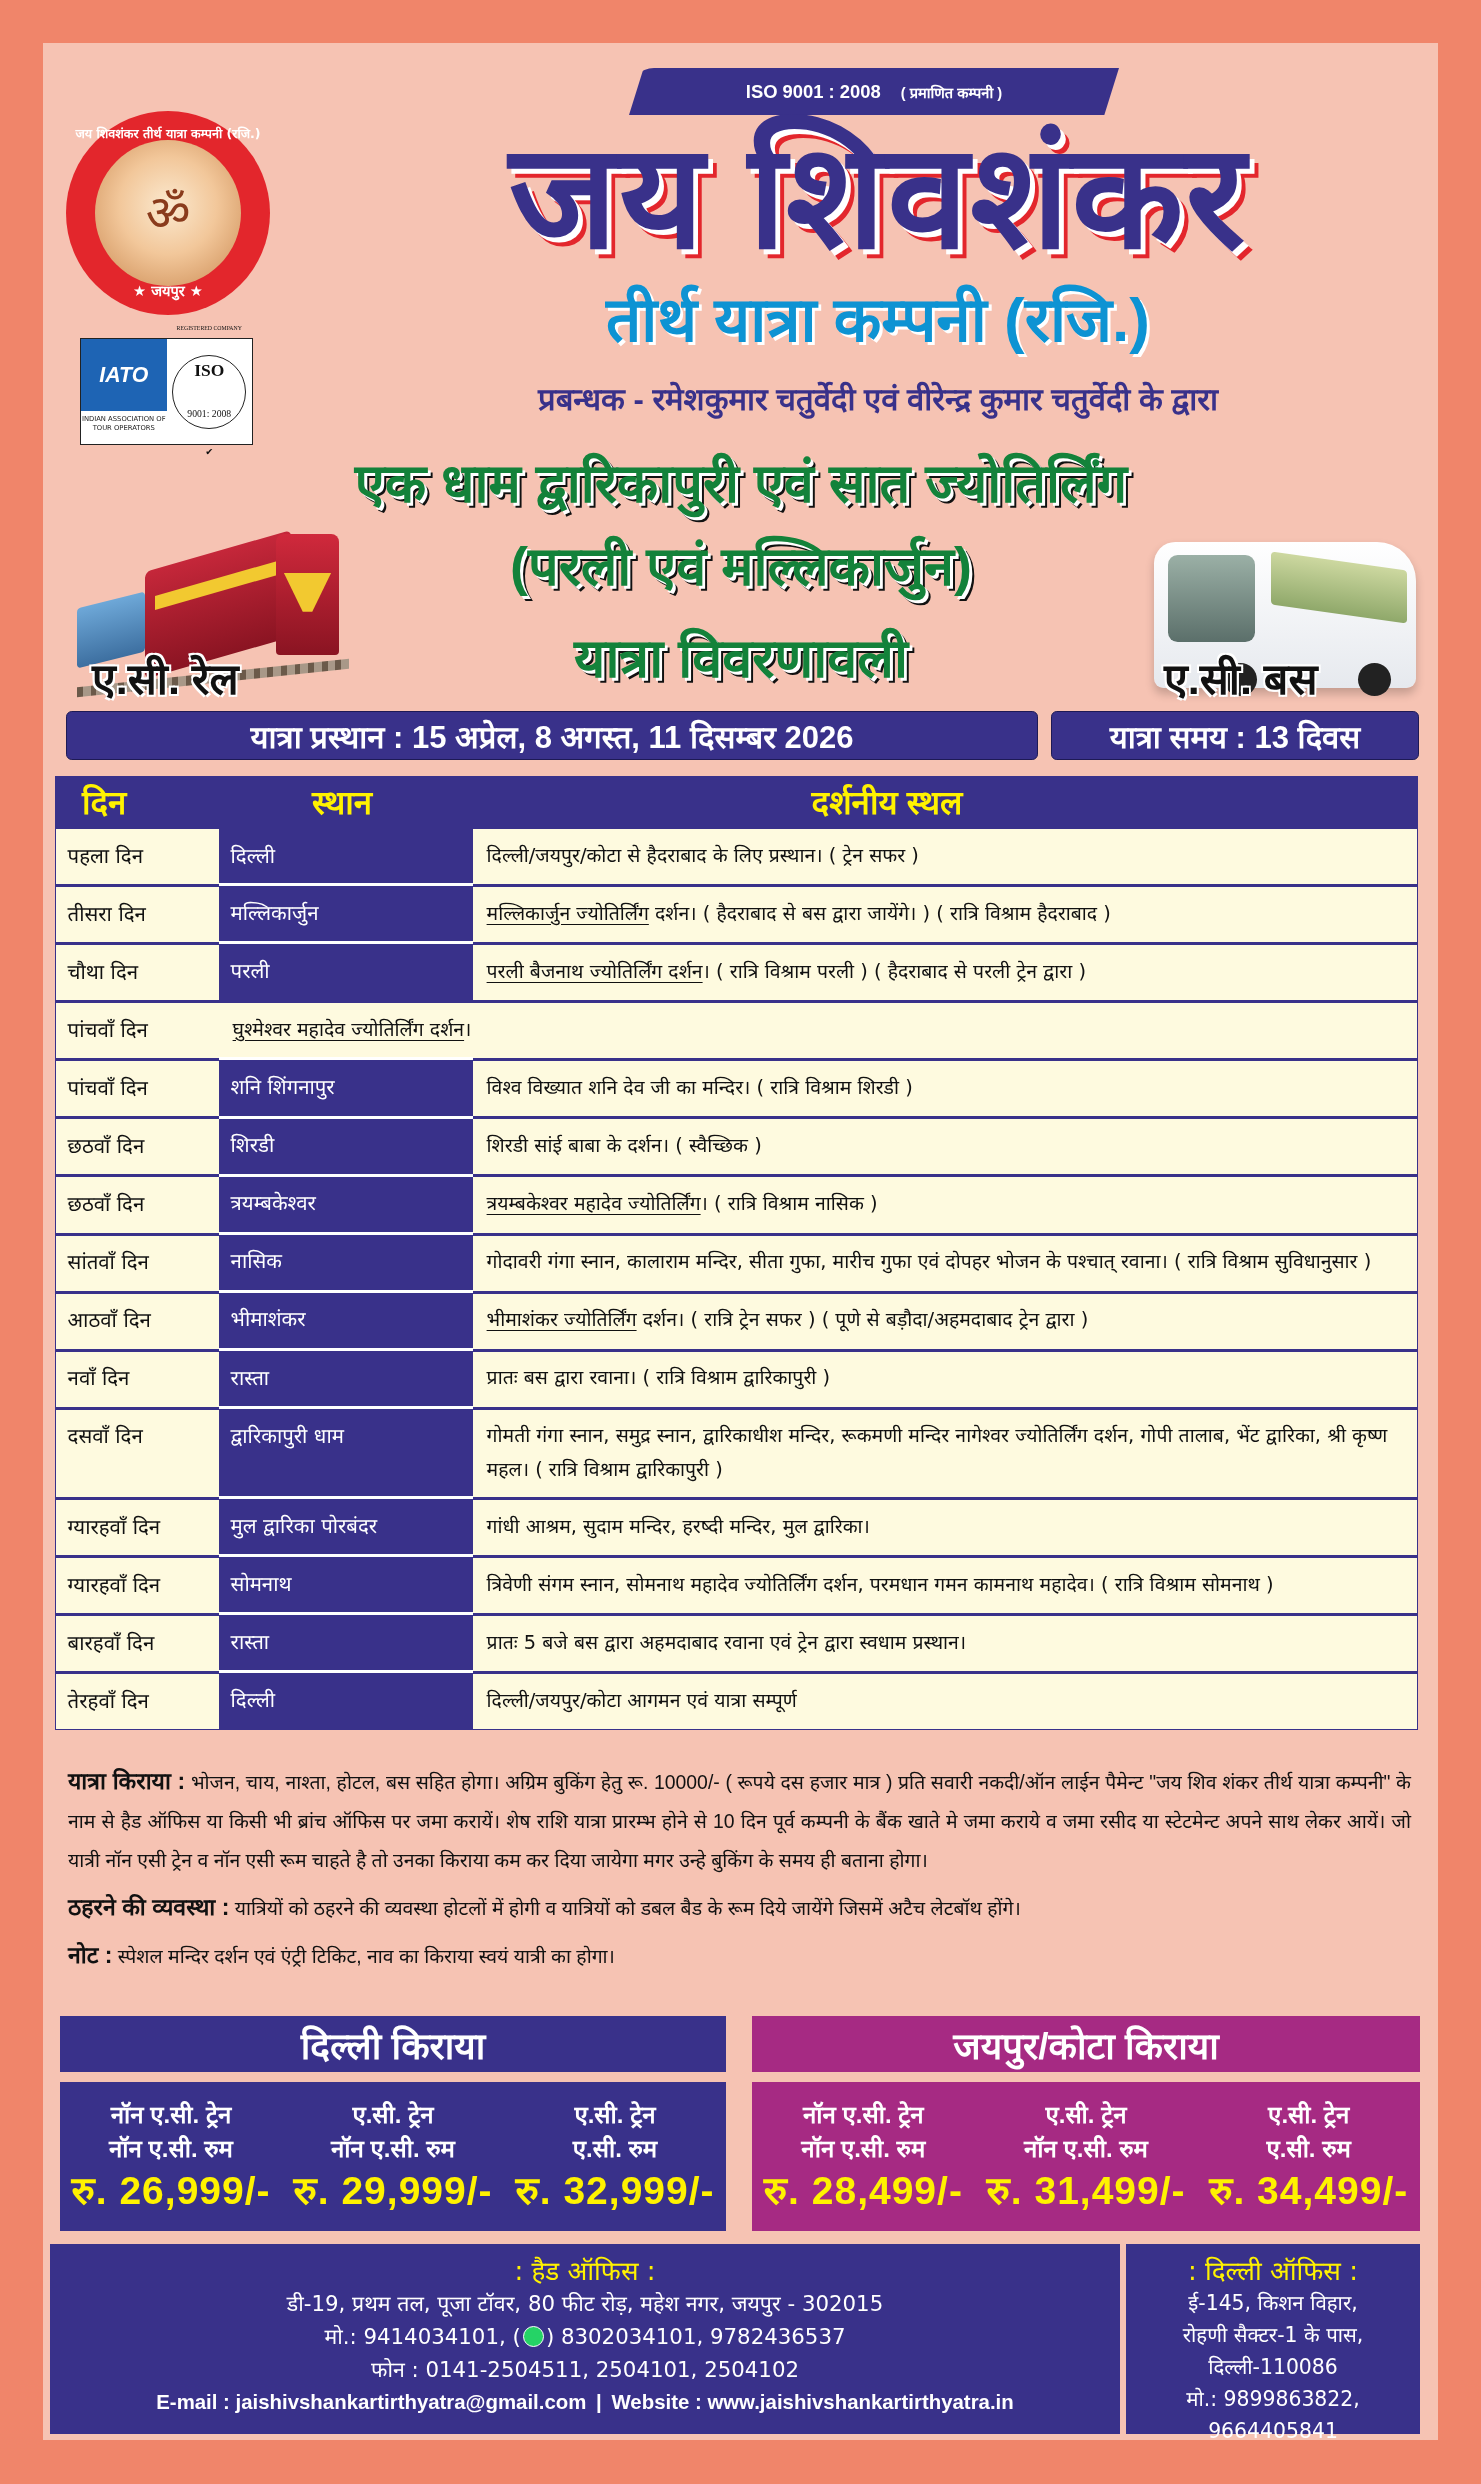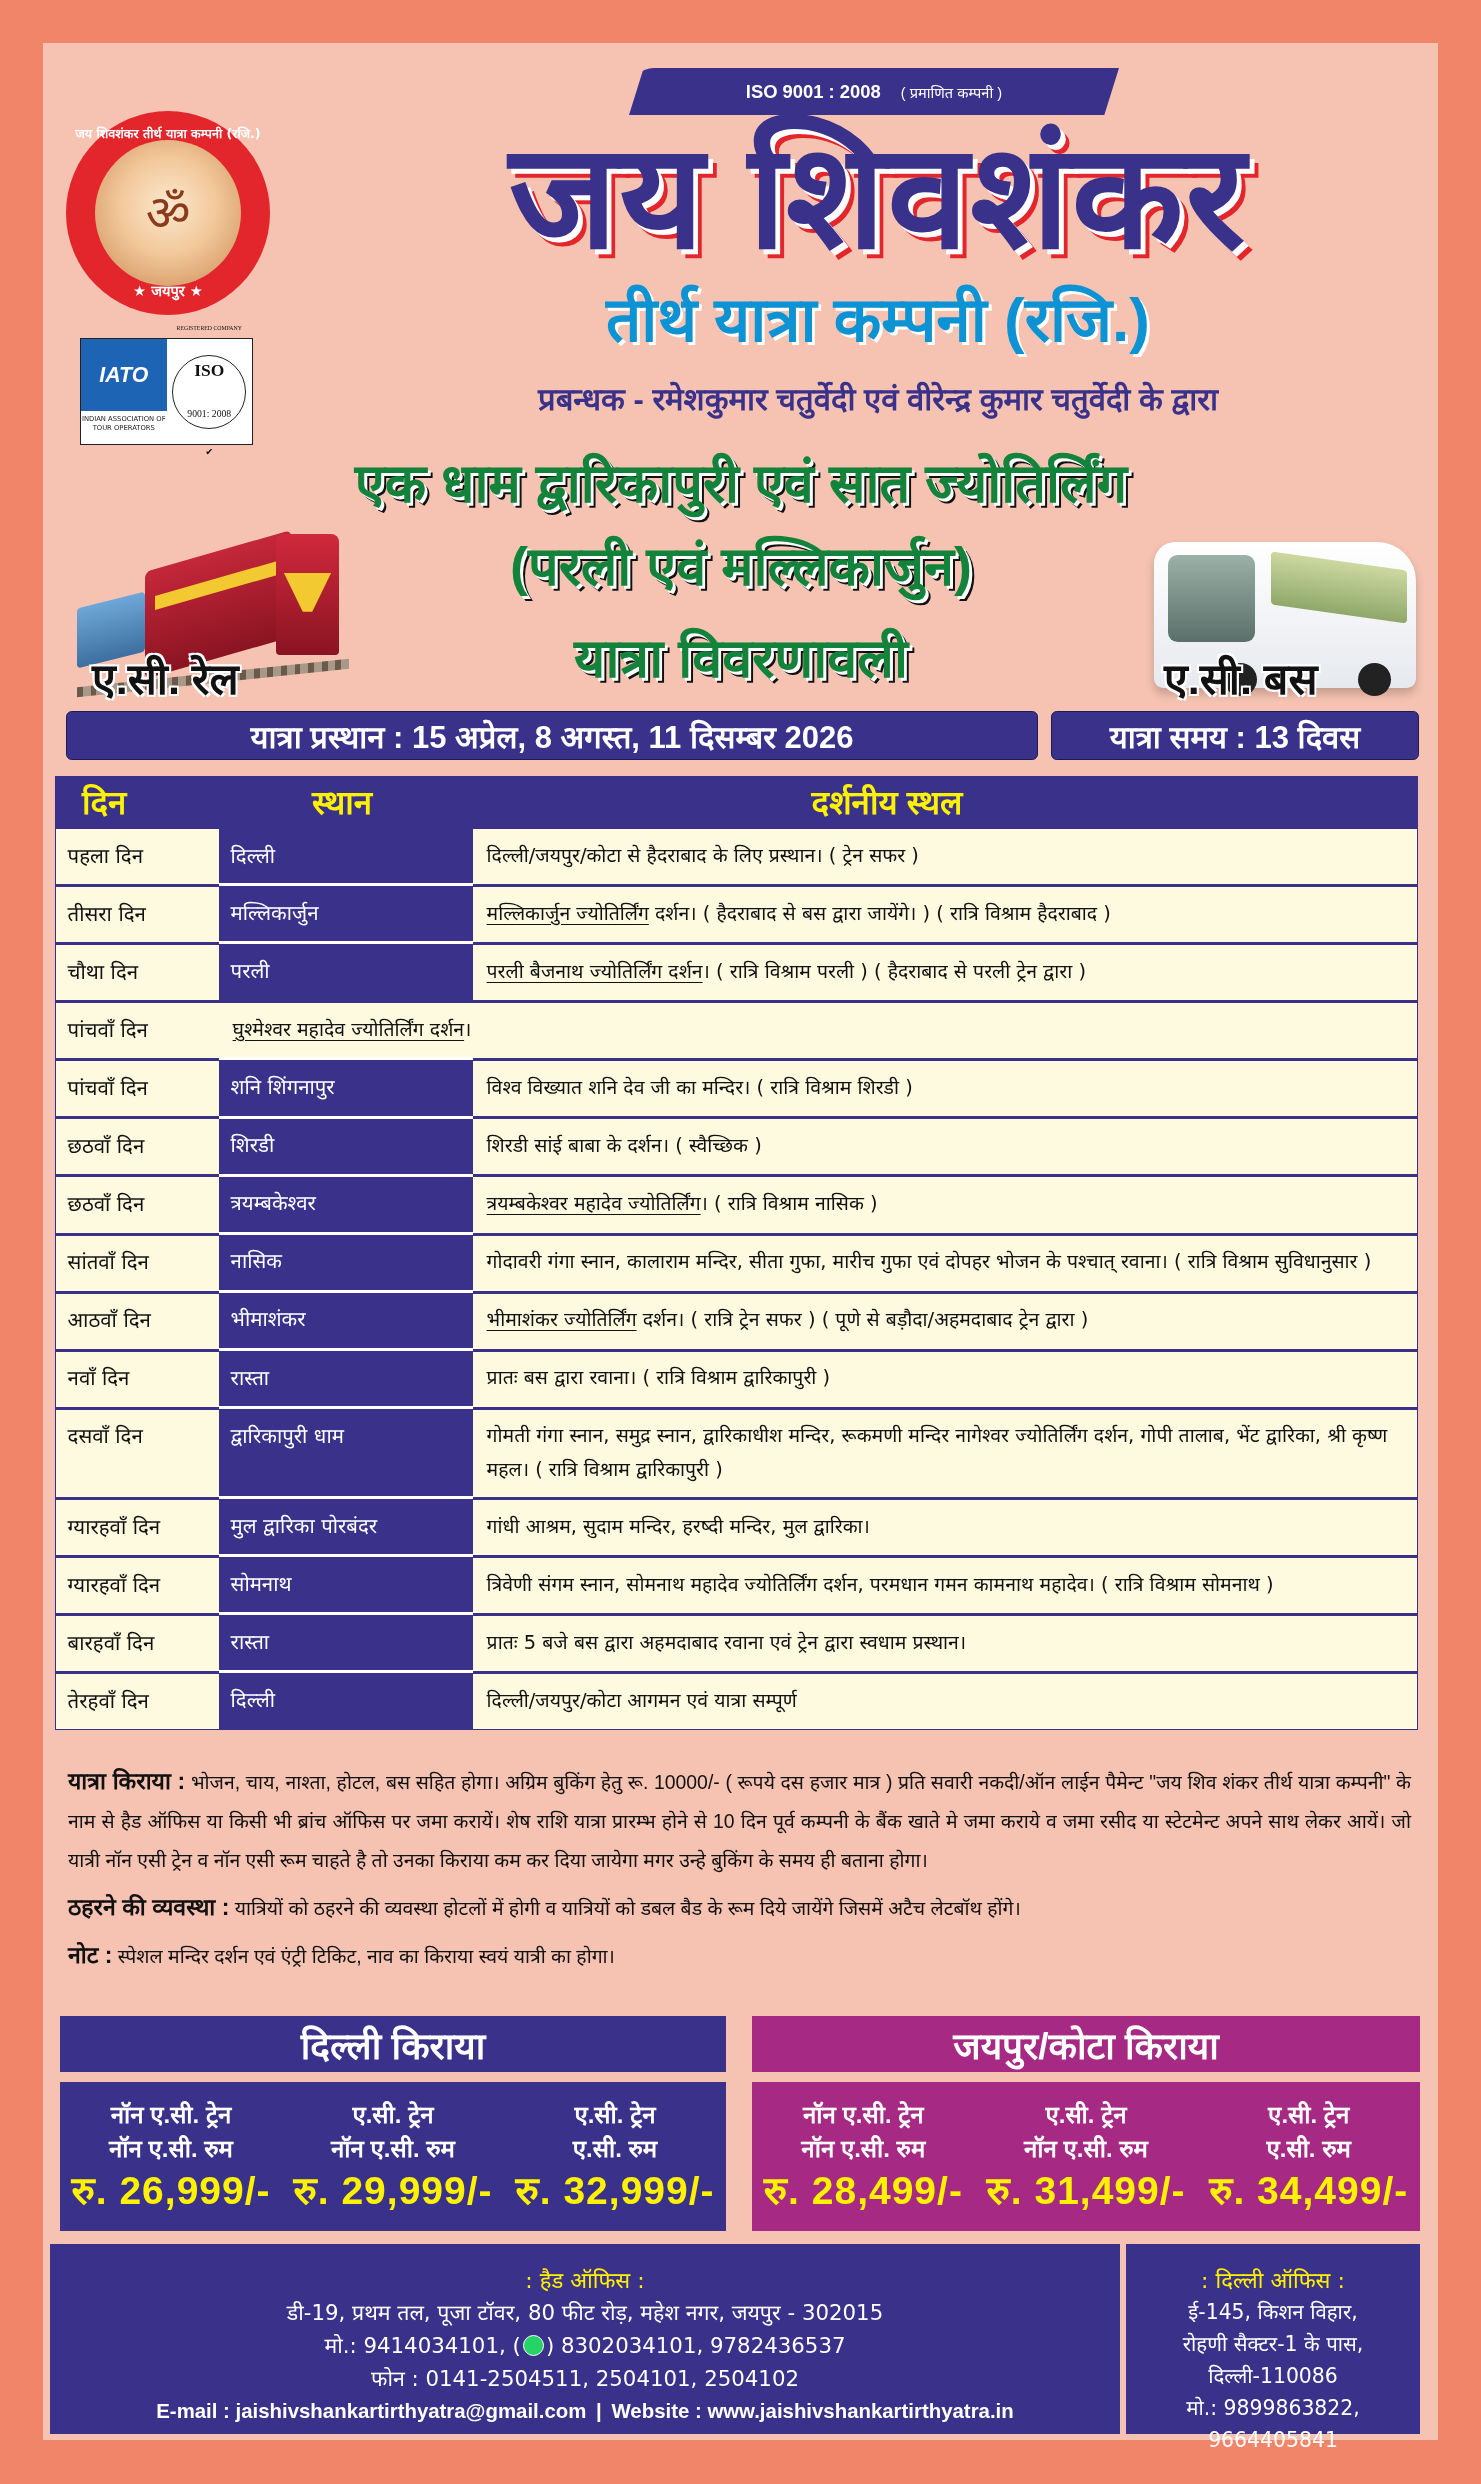--- a/index.html
+++ b/index.html
@@ -15,21 +15,21 @@
   }
   
   .iso-tab {
     position: absolute; left: 629px; top: 68px; width: 490px; height: 47px;
     background: #39318A; color: #fff;
     border-radius: 25px 0 0 0;
     clip-path: polygon(3% 0, 100% 0, 97% 100%, 0 100%);
     display: flex; align-items: center; justify-content: center;
     font: bold 18.4px "Liberation Sans", sans-serif;
   }
-  .iso-tab .small { font-size: 14.6px; font-weight: normal; margin-left: 20px; }
+  .iso-tab .small { font-size: 14.6px; font-weight: bold; margin-left: 20px; }
   .logo-round {
     position: absolute; left: 66px; top: 111px; width: 204px; height: 204px;
     border-radius: 50%; background: #E3262C;
     display: flex; align-items: center; justify-content: center;
   }
   .logo-round .inner {
     width: 146px; height: 146px; border-radius: 50%;
     background: radial-gradient(circle at 50% 45%, #fbe9cf 0%, #f2c79a 45%, #c9874f 100%);
     display: flex; align-items: center; justify-content: center;
     flex-direction: column;
@@ -167,21 +167,21 @@
     display: flex; flex-direction: column; justify-content: center; }
   .fare-cell .l { font: bold 24px "Liberation Sans", sans-serif; line-height: 34px; }
   .fare-cell .price { font: bold 39px "Liberation Sans", sans-serif; color: #FFF200; line-height: 49px; letter-spacing: 1px; }
   .delhi .fare-title, .delhi .fare-cell { background: #39318A; }
   .jaipur .fare-title, .jaipur .fare-cell { background: #A62A83; }
 
   
   .office { position: absolute; top: 2244px; height: 190px; background: #39318A; color: #fff; text-align: center; }
   .office.head { left: 50px; width: 1070px; padding-top: 11.6px; }
   .office.delhi { left: 1126px; width: 294px; padding-top: 11.6px; }
-  .office .ttl { color: #FFF200; font-size: 22px; line-height: 31px; margin-top: 9px; }
+  .office .ttl { color: #FFF200; font-size: 26px; line-height: 31px; }
   .office .ln { font-size: 21.3px; line-height: 33px; }
   .office.head .ln.mail { font: bold 20.4px "Liberation Sans", sans-serif; line-height: 33px; }
   .office.delhi .ln { font-size: 20.4px; line-height: 32px; }
   .wa-icon { display: inline-block; width: 21.3px; height: 21.3px; border-radius: 50%; background: #25D366;
     border: 1.9px solid #fff; vertical-align: -3.9px; margin: 0 1.9px; }
   .sep { margin: 0 9.7px; }
 </style>
 </head>
 <body>
 

